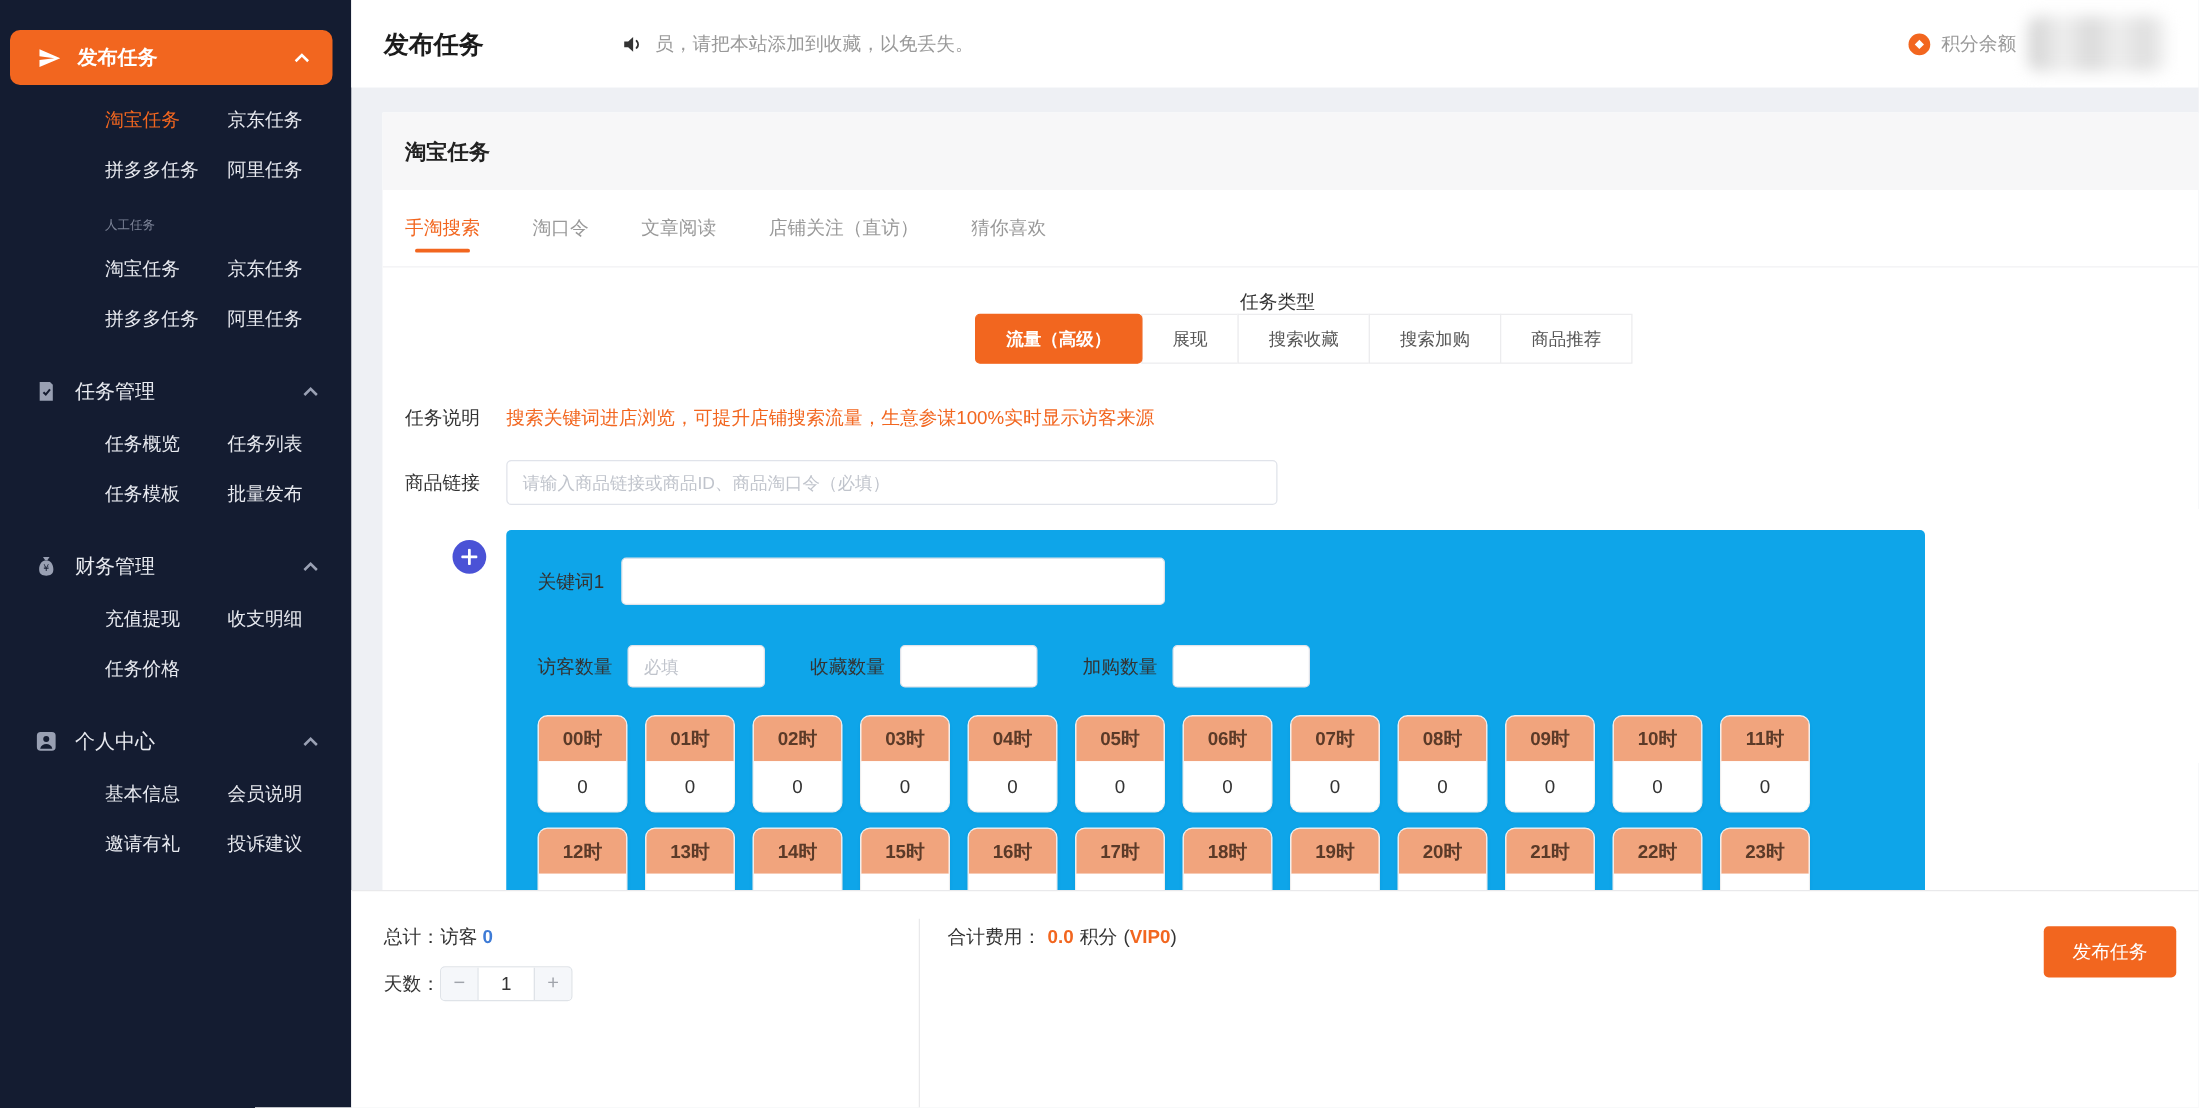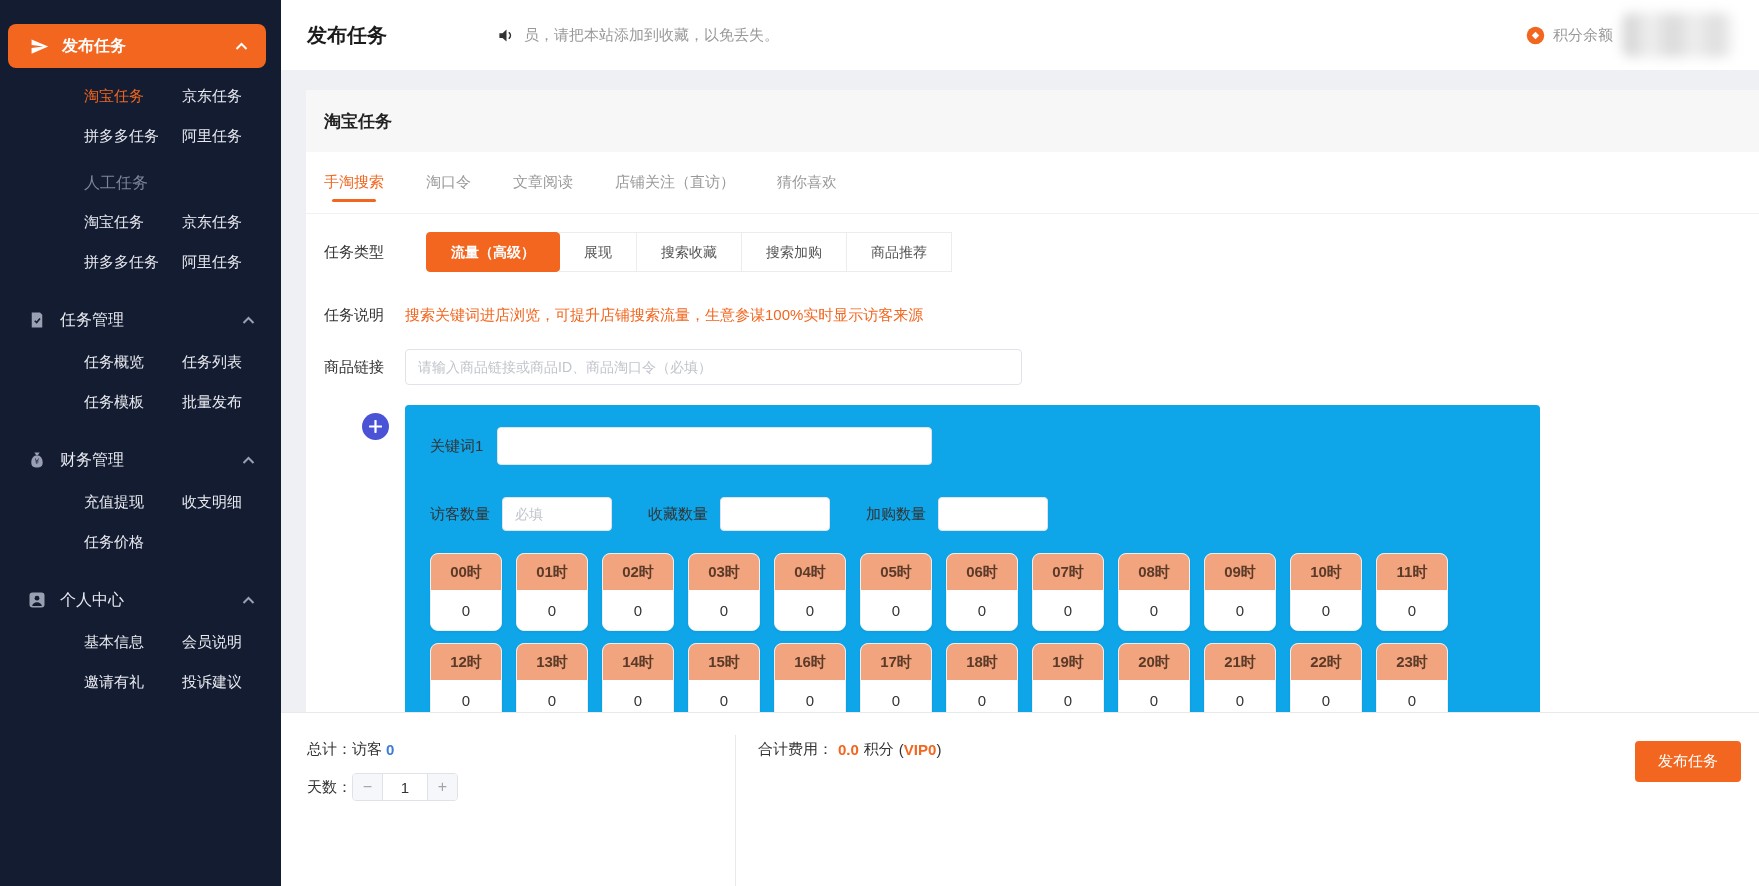--- a/index.html
+++ b/index.html
@@ -20,21 +20,21 @@
   .nav-section { display:flex; align-items:center; padding:0 26px 0 28px; margin-top:34px;
                  cursor:pointer; height:28px;}
   .nav-section .lbl { flex:1; margin-left:14px; font-size:16px; color:#e9ebf1; }
   .icon { display:inline-flex; align-items:center; justify-content:center; }
   .chev { color:#9aa1b4; }
   .nav-pill .chev { color:#fff; }
   .submenu { display:grid; grid-template-columns:90px auto; row-gap:21px; column-gap:8px;
              margin:19px 0 0 84px; font-size:15px; }
   .subitem { color:#e8eaf0; cursor:pointer; white-space:nowrap; }
   .subitem.active { color:#f2661f; }
-  .subheading { margin:27px 0 0 84px; font-size:16px; color:#7d8498; }
+  .subheading { margin:27px 0 0 84px; font-size:10px; color:#7d8498; }
   
   .main { flex:1; display:flex; flex-direction:column; min-width:0; }
   .topbar { height:70px; background:#fff; display:flex; align-items:center; padding:0 26px; flex-shrink:0; }
   .topbar-title { font-size:20px; font-weight:bold; color:#1c1c1c; }
   .notice { display:flex; align-items:center; gap:8px; margin-left:110px; color:#999; font-size:15px; }
   .notice .icon { color:#333; }
   .balance { margin-left:auto; display:flex; align-items:center; gap:8px; }
   .balance-label { color:#999; font-size:15px; }
   .balance-blur { width:110px; height:44px; border-radius:8px; margin-left:2px;
     background:linear-gradient(90deg,#cfcfcf,#f0f0f0 25%,#d9d9d9 45%,#efefef 65%,#dddddd 85%,#f3f3f3);
@@ -46,21 +46,21 @@
   .tabs { height:62px; display:flex; align-items:center; gap:42px; padding:0 18px;
           border-bottom:1px solid #f1f1f3; }
   .tab { font-size:15px; color:#999; cursor:pointer; position:relative; height:100%;
          display:flex; align-items:center; }
   .tab.active { color:#f2661f; }
   .tab.active::after { content:""; position:absolute; bottom:11px; left:50%; transform:translateX(-50%);
          width:44px; height:3px; background:#f2661f; border-radius:2px; }
   .form { padding:12px 18px 0 18px; }
   .frow { display:flex; align-items:center; }
   .flabel { width:81px; flex-shrink:0; font-size:15px; color:#333; }
-  .type-row { margin-top:6px; }
+  .type-row { margin-top:6px;flex-direction:column; }
   .type-group { display:flex; }
   .type-btn { height:40px; line-height:38px; padding:0 24px; font-size:14px; color:#555;
       background:#fff; border:1px solid #ececee; margin-left:-1px; cursor:pointer; white-space:nowrap; }
   .type-btn.active { background:#f2661f; border-color:#f2661f; color:#fff; font-weight:bold;
       border-radius:4px; position:relative; z-index:1;margin-left:21px; }
   .desc-row { margin-top:34px; }
   .desc-text { color:#f2661f; font-size:15px; }
   .link-row { margin-top:24px; }
   .text-input { height:36px; border:1px solid #e0e3ea; border-radius:4px; padding:0 12px;
       font-size:14px; color:#333; background:#fff; outline:none; font-family:inherit; }

